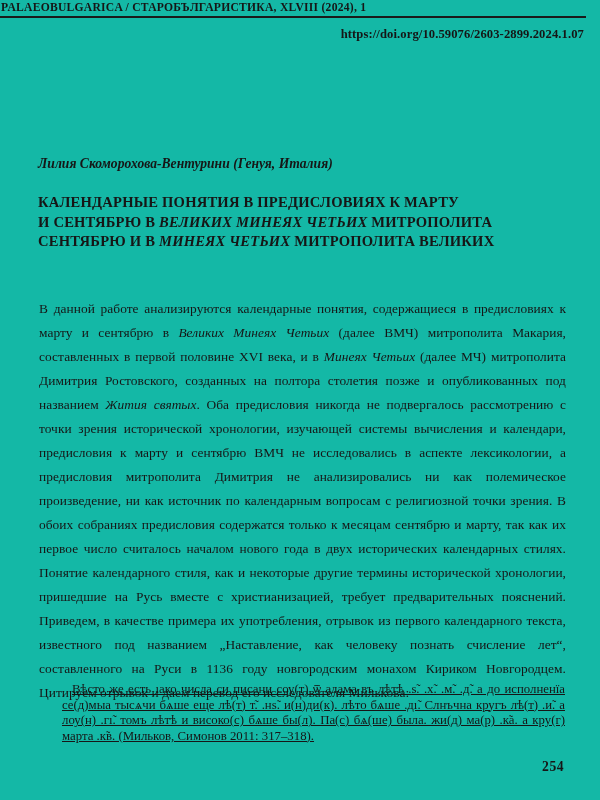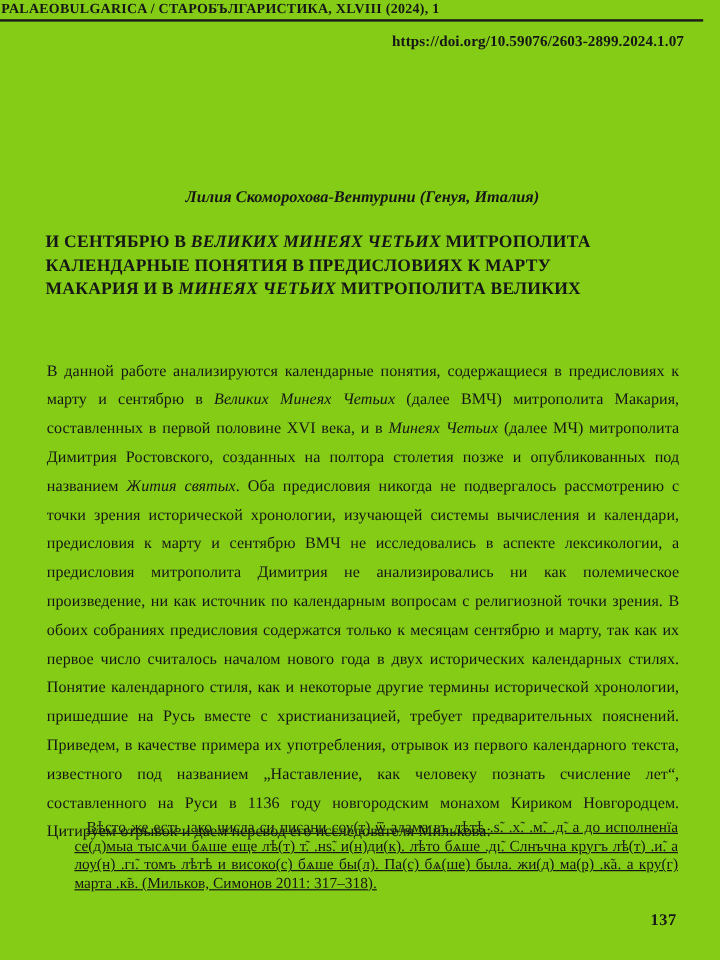--- a/index.html
+++ b/index.html
@@ -1,54 +1,53 @@
 <!DOCTYPE html>
 <html><head>
 <meta charset="utf-8">
 <style>
   html, body { margin: 0; padding: 0; background: #e9e7e2; }
   .page {
     position: relative;
     width: 600px;
     height: 800px;
     margin: 0 auto;
-    background: #84cc16;
+    background: #14b8a6;
     color: #161616;
     font-family: "Liberation Serif", "DejaVu Serif", serif;
     overflow: hidden;
   }
   .journal-header {
     position: absolute;
     top: 1px; left: 1px; right: 0;
     font-size: 11.6px;
     font-weight: bold;
     letter-spacing: 0.25px;
     white-space: nowrap;
   }
   .header-rule {
     position: absolute;
     top: 16px; left: 0; right: 14px;
     height: 2px;
     background: #1a1a1a;
   }
   .doi-line {
     position: absolute;
-    top: 27px; right: 30px;
+    top: 27px; right: 16px;
     font-size: 12.6px;
     font-weight: bold;
     letter-spacing: 0.1px;
     margin-left: 40px;
   }
   .author-line {
     position: absolute;
     top: 156px; left: 38px; right: 34px;
     font-size: 13.6px;
     font-style: italic;
     font-weight: 600;
-    text-align: center;
   }
   .article-title {
     position: absolute;
     top: 193px; left: 38px; right: 30px;
     font-size: 14.6px;
     font-weight: bold;
     line-height: 19.5px;
     letter-spacing: 0.2px;
   }
   .article-title .it { font-style: italic; }
@@ -85,24 +84,24 @@
 
   <div class="journal-header">PALAEOBULGARICA / СТАРОБЪЛГАРИСТИКА, XLVIII (2024), 1</div>
 
   <div class="header-rule"></div>
 
   <div class="doi-line">https://doi.org/10.59076/2603-2899.2024.1.07</div>
 
   <div class="author-line">Лилия Скоморохова-Вентурини (Генуя, Италия)</div>
 
   <div class="article-title">
+    <div><span>КАЛЕНДАРНЫЕ ПОНЯТИЯ В ПРЕДИСЛОВИЯХ К МАРТУ</span></div>
     <div><span>И СЕНТЯБРЮ В </span><span class="it">ВЕЛИКИХ МИНЕЯХ ЧЕТЬИХ</span><span> МИТРОПОЛИТА</span></div>
-    <div><span>КАЛЕНДАРНЫЕ ПОНЯТИЯ В ПРЕДИСЛОВИЯХ К МАРТУ</span></div>
-    <div><span>МАКАРИЯ И В </span><span class="it">МИНЕЯХ ЧЕТЬИХ</span><span> МИТРОПОЛИТА ВЕЛИКИХ</span></div>
+    <div><span>СЕНТЯБРЮ И В </span><span class="it">МИНЕЯХ ЧЕТЬИХ</span><span> МИТРОПОЛИТА ВЕЛИКИХ</span></div>
   </div>
 
   <div class="body-paragraph"><span>В данной работе анализируются календарные понятия, содержащиеся в предисловиях к марту и сентябрю в </span><span class="it">Великих Минеях Четьих</span><span> (далее ВМЧ) митрополита Макария, составленных в первой половине XVI века, и в </span><span class="it">Минеях Четьих</span><span> (далее МЧ) митрополита Димитрия Ростовского, созданных на полтора столетия позже и опубликованных под названием </span><span class="it">Жития святых</span><span>. Оба предисловия никогда не подвергалось рассмотрению с точки зрения исторической хронологии, изучающей системы вычисления и календари, предисловия к марту и сентябрю ВМЧ не исследовались в аспекте лексикологии, а предисловия митрополита Димитрия не анализировались ни как полемическое произведение, ни как источник по календарным вопросам с религиозной точки зрения. В обоих собраниях предисловия содержатся только к месяцам сентябрю и марту, так как их первое число считалось началом нового года в двух исторических календарных стилях. Понятие календарного стиля, как и некоторые другие термины исторической хронологии, пришедшие на Русь вместе с христианизацией, требует предварительных пояснений. Приведем, в качестве примера их употребления, отрывок из первого календарного текста, известного под названием „Наставление, как человеку познать счисление лет“, составленного на Руси в 1136 году новгородским монахом Кириком Новгородцем. Цитируем отрывок и даем перевод его исследователя Милькова:</span></div>
 
   <div class="quote-block">Вѣсто же есть ıако числа си писани соу(т) ѿ адама въ лѣтѣ .ѕ̃. .х̃. .м̃. .д̃. а до исполненїа се(д)мыа тысѧчи бѧше еще лѣ(т) т̃. .нѕ̃. и(н)ди(к). лѣто бѧше .дı̃. Слнъчна кругъ лѣ(т) .и̃. а лоу(н) .гı̃. томъ лѣтѣ и високо(с) бѧше бы(л). Па(с) бѧ(ше) была. жи(д) ма(р) .к̃а. а кру(г) марта .к̃в. (Мильков, Симонов 2011: 317–318).</div>
 
-  <div class="page-number">137</div>
+  <div class="page-number">254</div>
 
 </div>
 
 </body></html>

